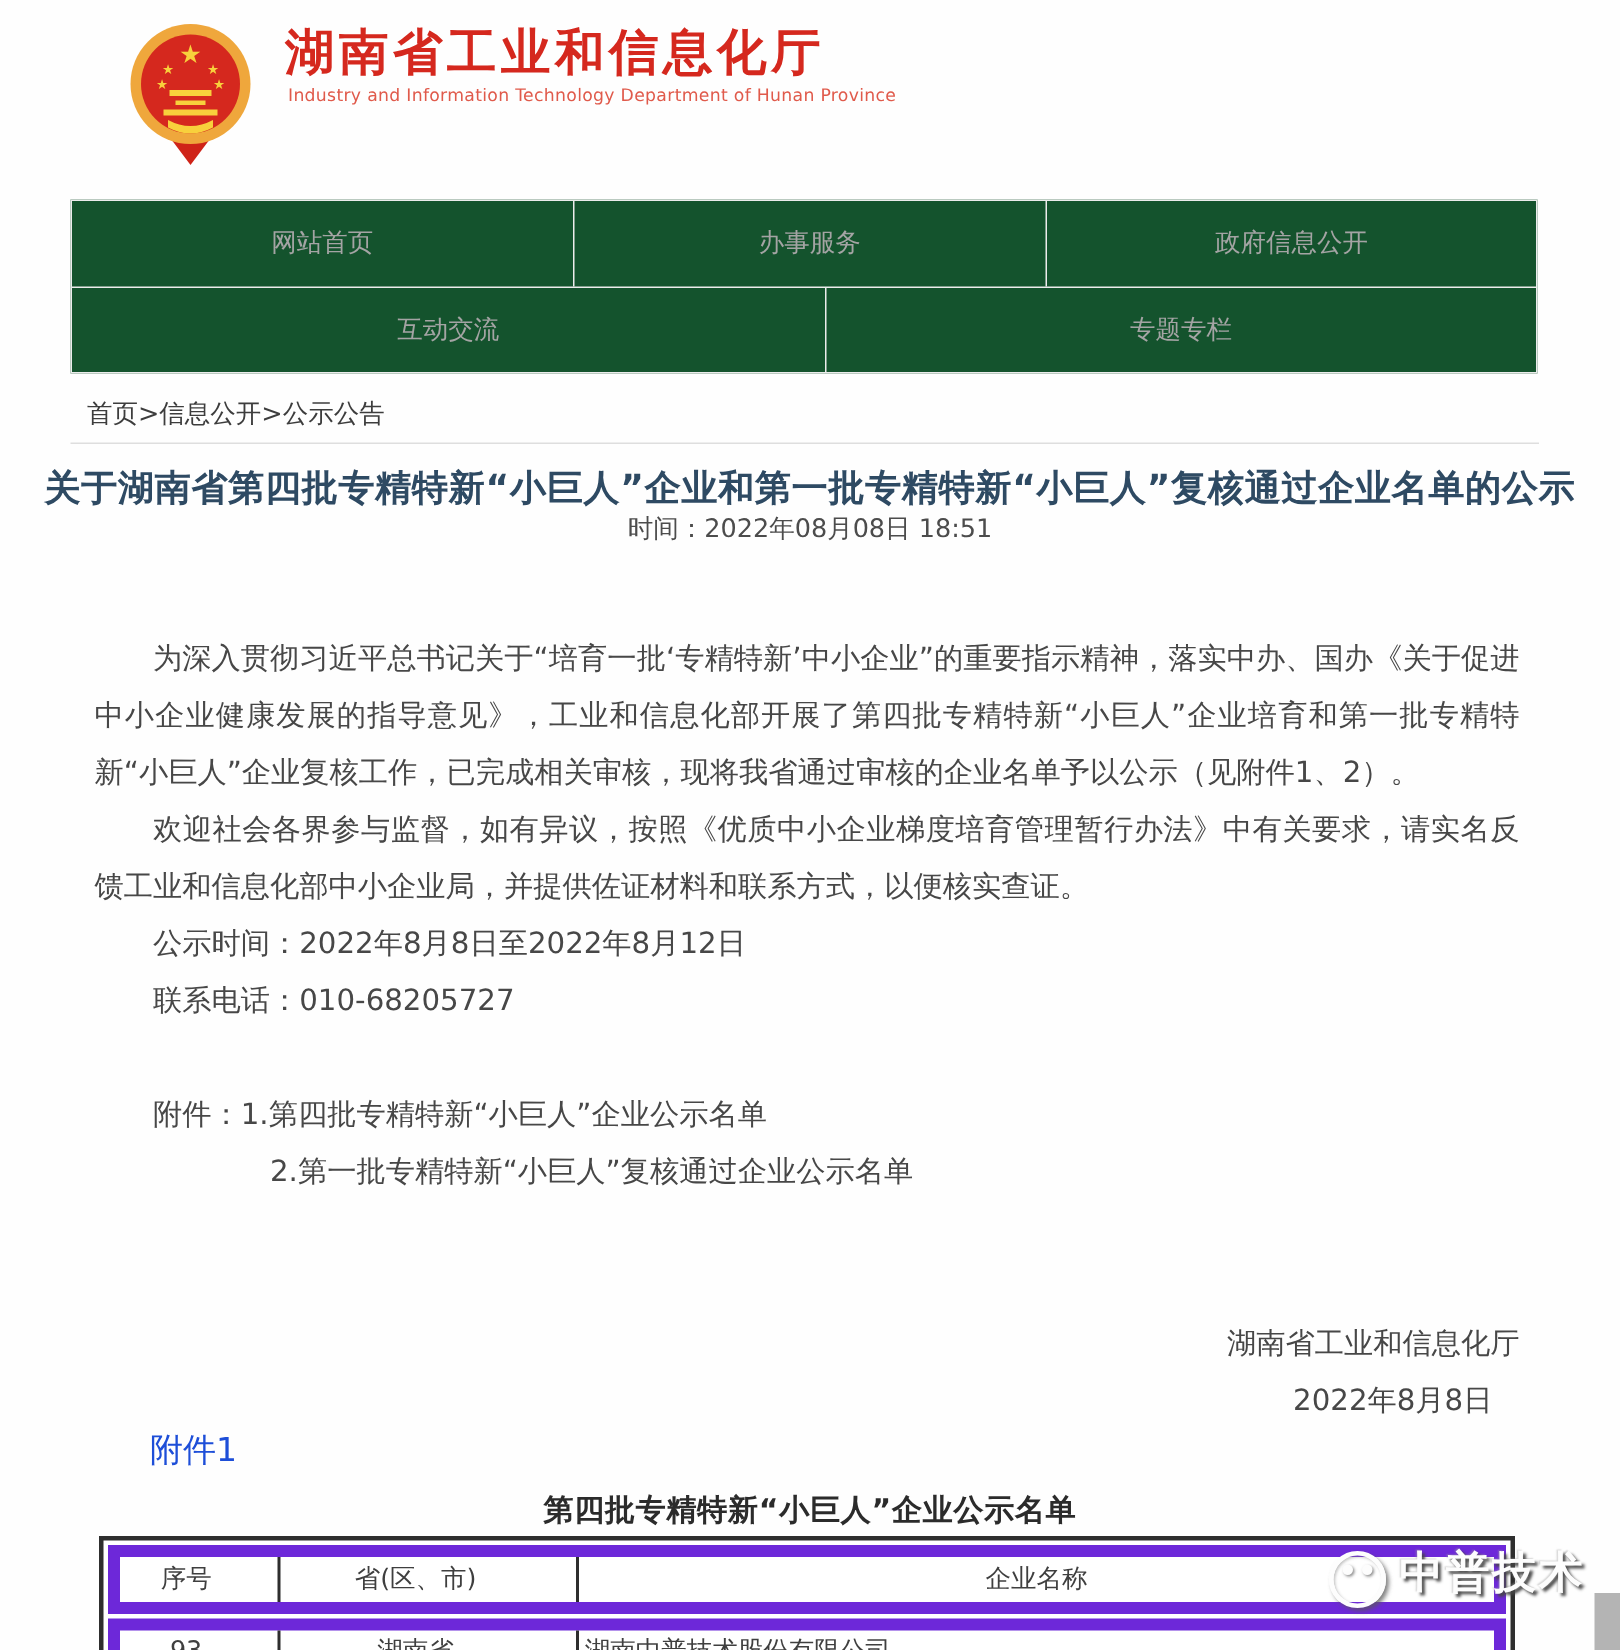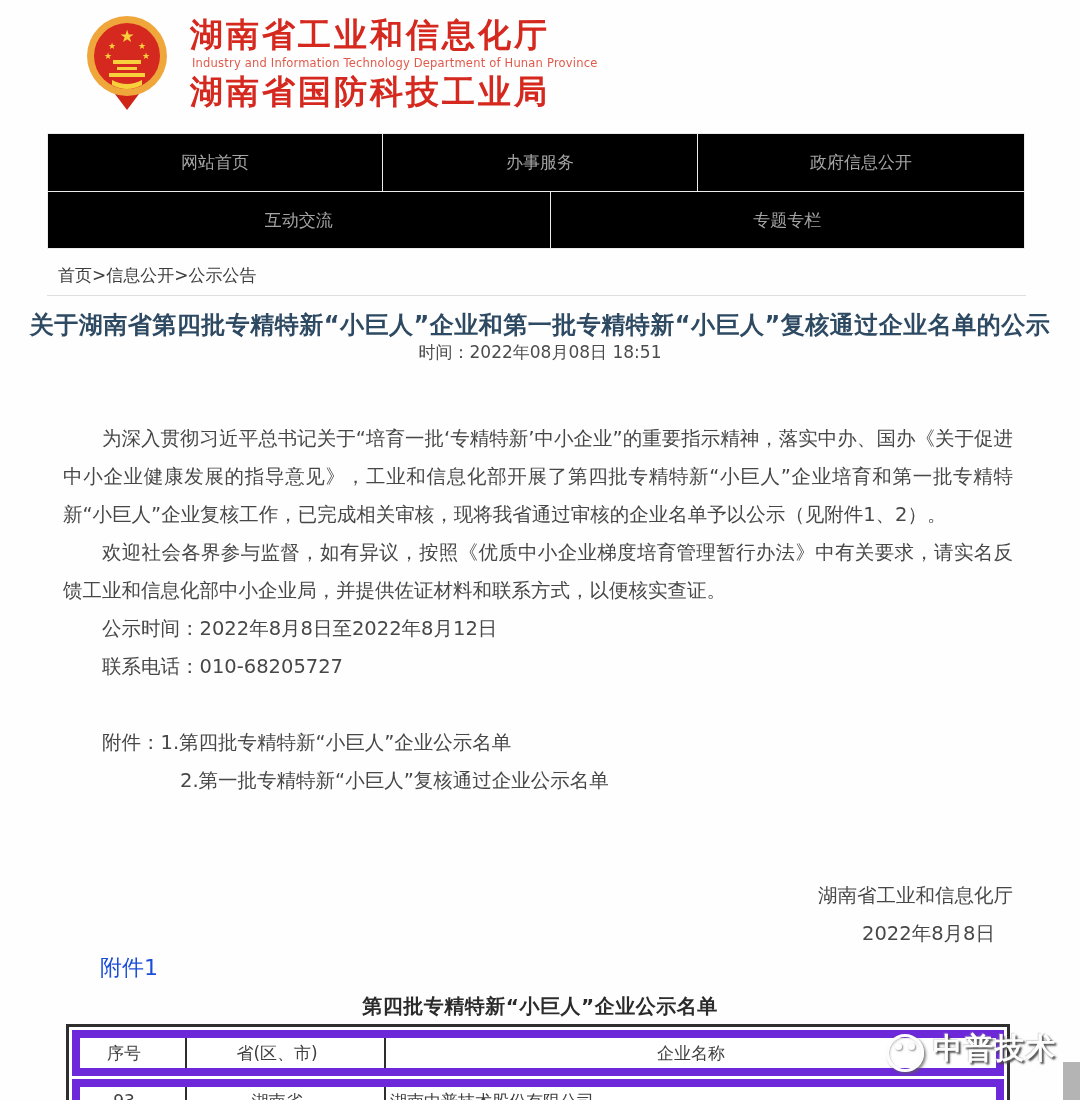--- a/index.html
+++ b/index.html
@@ -10,21 +10,21 @@
   }
 
   
   .site-header { position:relative; height:133px; }
   .emblem { position:absolute; left:86px; top:14px; width:82px; height:96px; }
   .org-names { position:absolute; left:190px; top:16px; }
   .org-cn { font-size:33px; font-weight:bold; color:#d5281e; letter-spacing:3px; line-height:37px; white-space:nowrap; }
   .org-en { font-size:11.5px; color:#e05a4b; letter-spacing:0.2px; line-height:16px; margin:2px 0 2px 2px; white-space:nowrap;text-align:center; }
 
   
-  .main-nav { margin-left:47px; width:978px; border:1px solid #ececec; background:#000000; }
+  .main-nav { margin-left:47px; width:978px; border:1px solid #ececec; background:#14532d; }
   .nav-row { display:flex; height:57px; }
   .nav-row + .nav-row { border-top:1px solid #ececec; }
   .nav-cell { line-height:57px; text-align:center; font-size:17px; color:#a4a4a4; cursor:pointer; }
   .nav-cell + .nav-cell { border-left:1px solid #ececec; }
   .r1c1{width:34.2%;} .r1c2{width:33.5%;} .r1c3{width:32.3%;}
   .r2c1{width:51.4%;} .r2c2{width:48.6%;}
 
   
   .breadcrumb { margin:15px 0 0 58px; font-size:17px; color:#3d3d3d; cursor:pointer; }
   .rule { margin:8px 0 0 47px; width:979px; border-top:1px solid #dedede; }
@@ -86,21 +86,20 @@
         <text x="60" y="45" font-size="9" fill="#f8d03c" text-anchor="middle">★</text>
         <rect x="27" y="46" width="28" height="4" fill="#f8d03c"></rect>
         <rect x="31" y="53" width="20" height="3" fill="#f8d03c"></rect>
         <rect x="23" y="59" width="36" height="4" fill="#f8d03c"></rect>
         <path d="M26 66 Q41 74 56 66 L56 71 Q41 79 26 71 Z" fill="#f8d03c"></path>
       </svg>
     </div>
     <div class="org-names">
       <div class="org-cn">湖南省工业和信息化厅</div>
       <div class="org-en">Industry and Information Technology Department of Hunan Province</div>
-      <div class="org-cn">湖南省国防科技工业局</div>
     </div>
   </header>
 
   <nav class="main-nav">
     <div class="nav-row">
       <div class="nav-cell r1c1">网站首页</div>
       <div class="nav-cell r1c3">办事服务</div>
       <div class="nav-cell r1c2">政府信息公开</div>
     </div>
     <div class="nav-row">

